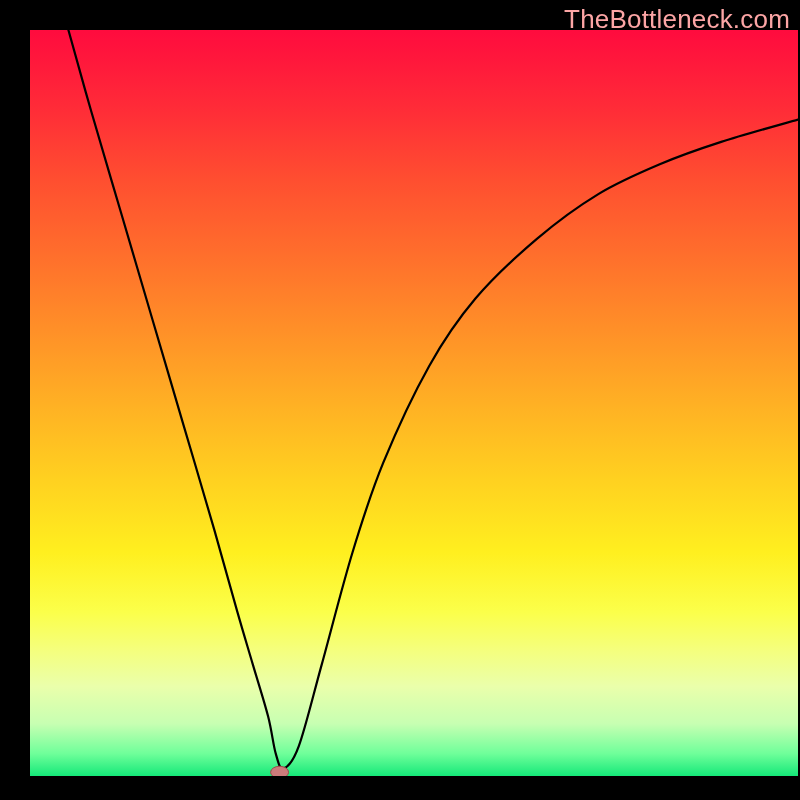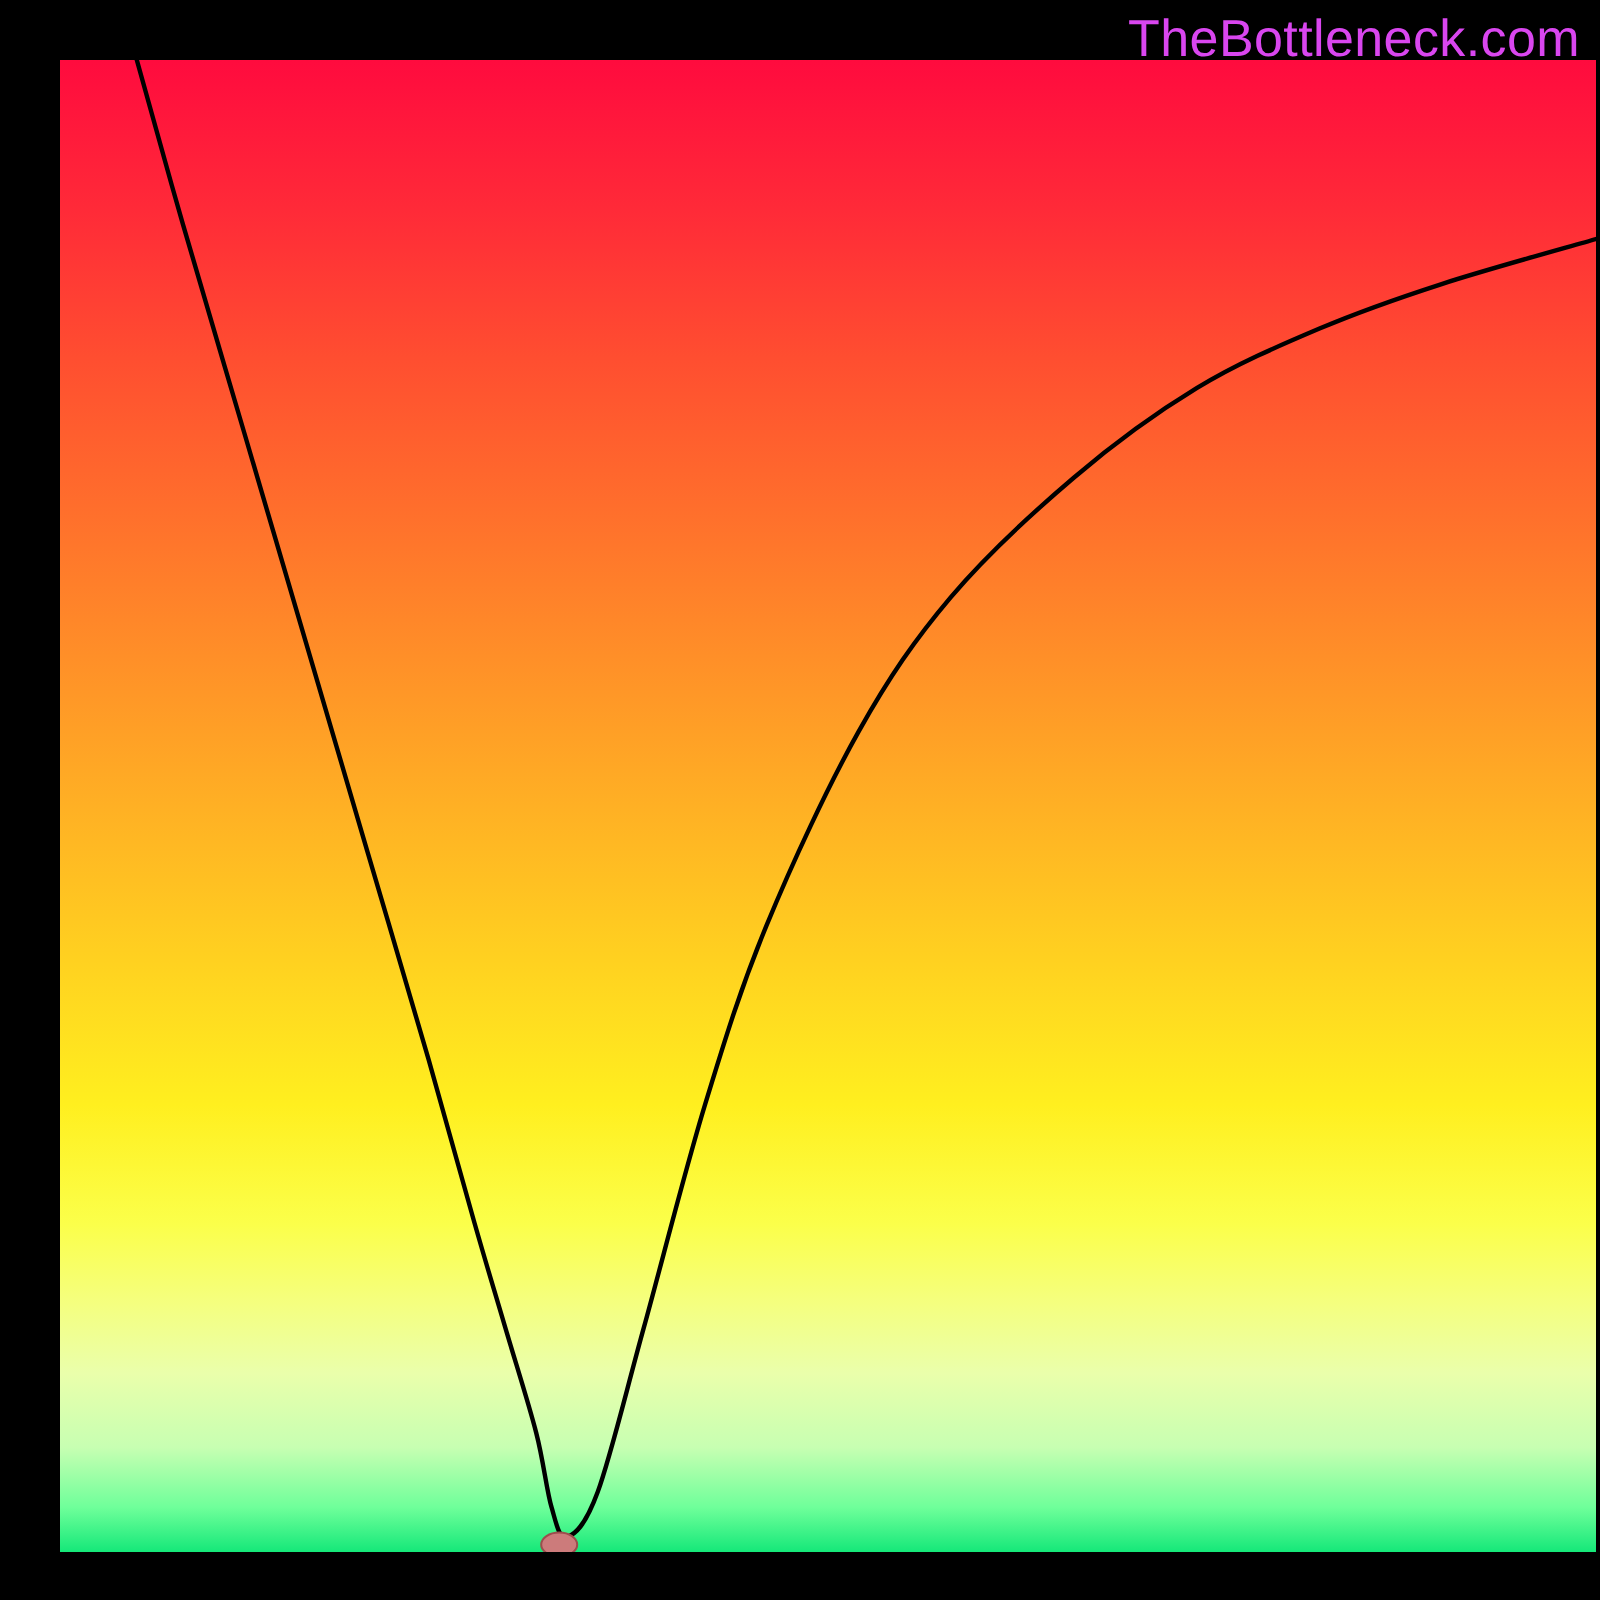--- a/index.html
+++ b/index.html
@@ -13,21 +13,21 @@
   .frame {
     position: relative;
     width: 800px;
     height: 800px;
     box-sizing: border-box;
   }
   .watermark {
     position: absolute;
     top: 4px;
     right: 10px;
-    color: #d946ef;
+    color: #fca5a5;
     font-size: 26px;
     font-weight: 500;
     z-index: 5;
     letter-spacing: 0.2px;
   }
   svg {
     display: block;
   }
 </style>
 </head>

